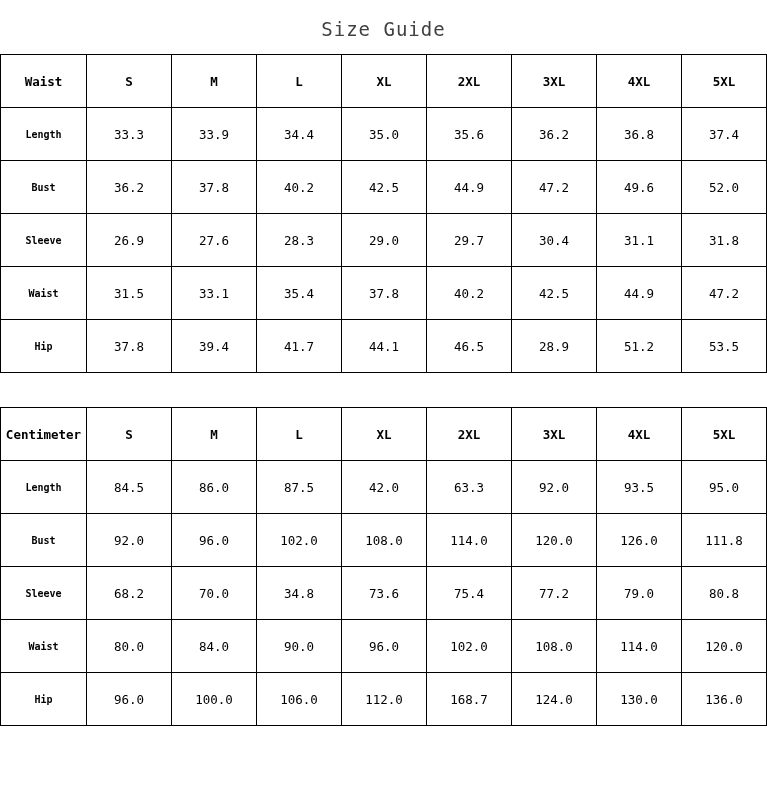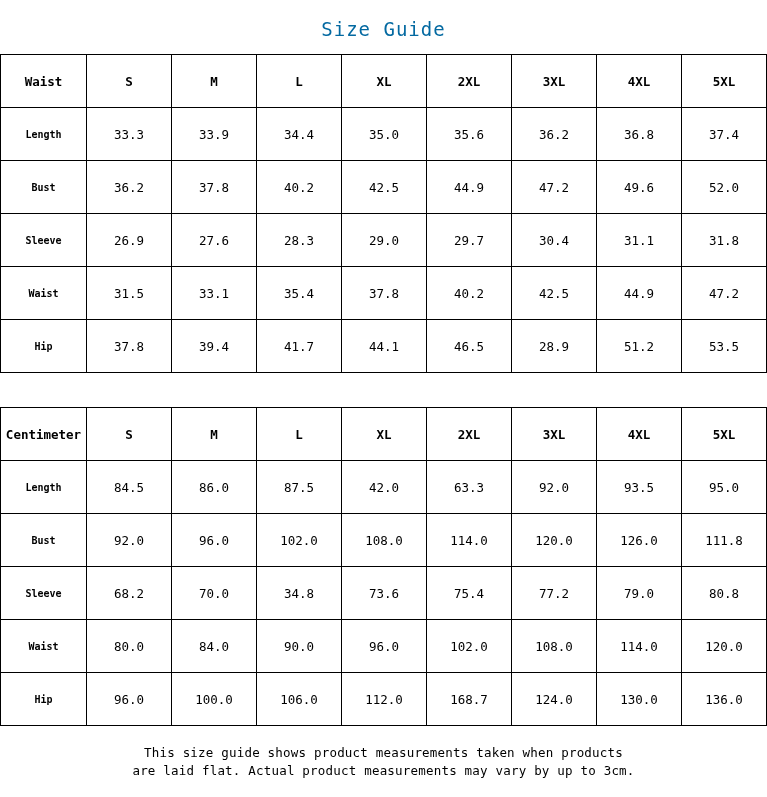--- a/index.html
+++ b/index.html
@@ -20,21 +20,21 @@
     position: relative;
     box-sizing: border-box;
   }
   .title {
     text-align: center;
     font-family: "DejaVu Sans Mono", monospace;
     font-size: 19px;
     letter-spacing: 1px;
     padding-top: 18px;
     padding-bottom: 14px;
-    color: #0369a1;
+    color: #404040;
   }
   table.size-table {
     border-collapse: collapse;
     width: 767px;
     table-layout: fixed;
     margin: 0;
   }
   table.size-table td, table.size-table th {
     border: 1px solid #000000;
     height: 52px;
@@ -240,18 +240,14 @@
         <td>106.0</td>
         <td>112.0</td>
         <td>168.7</td>
         <td>124.0</td>
         <td>130.0</td>
         <td>136.0</td>
       </tr>
     </tbody>
   </table>
 
-  <div class="footnote">
-    <div>This size guide shows product measurements taken when products</div>
-    <div>are laid flat. Actual product measurements may vary by up to 3cm.</div>
-  </div>
 
 </div>
 
 </body></html>

